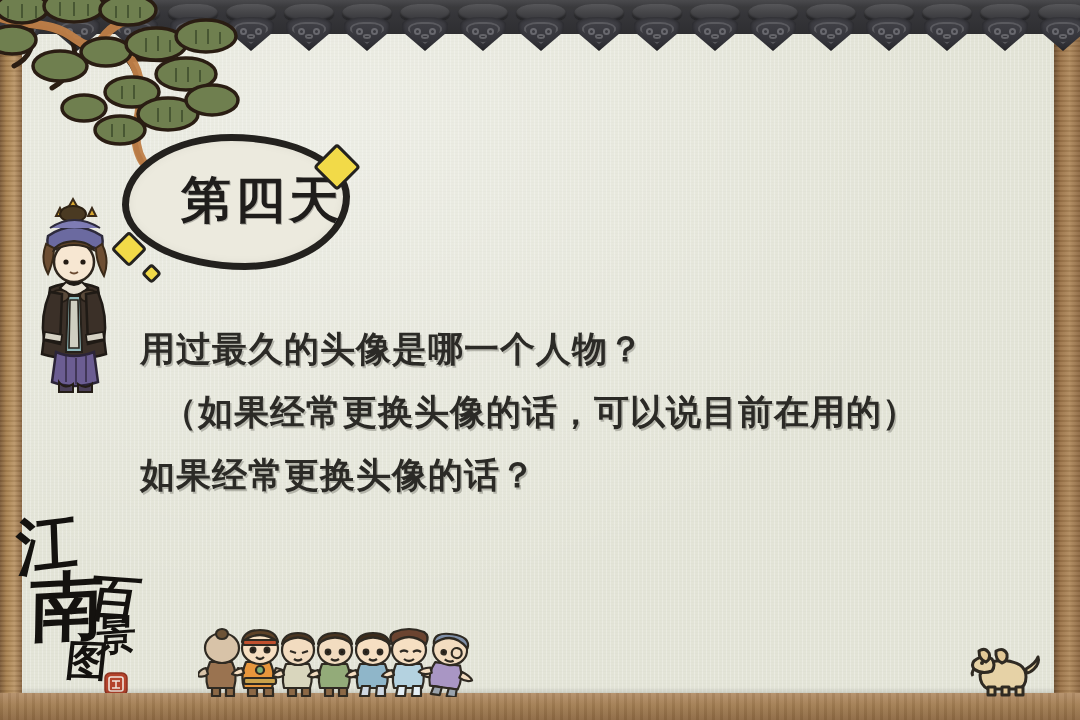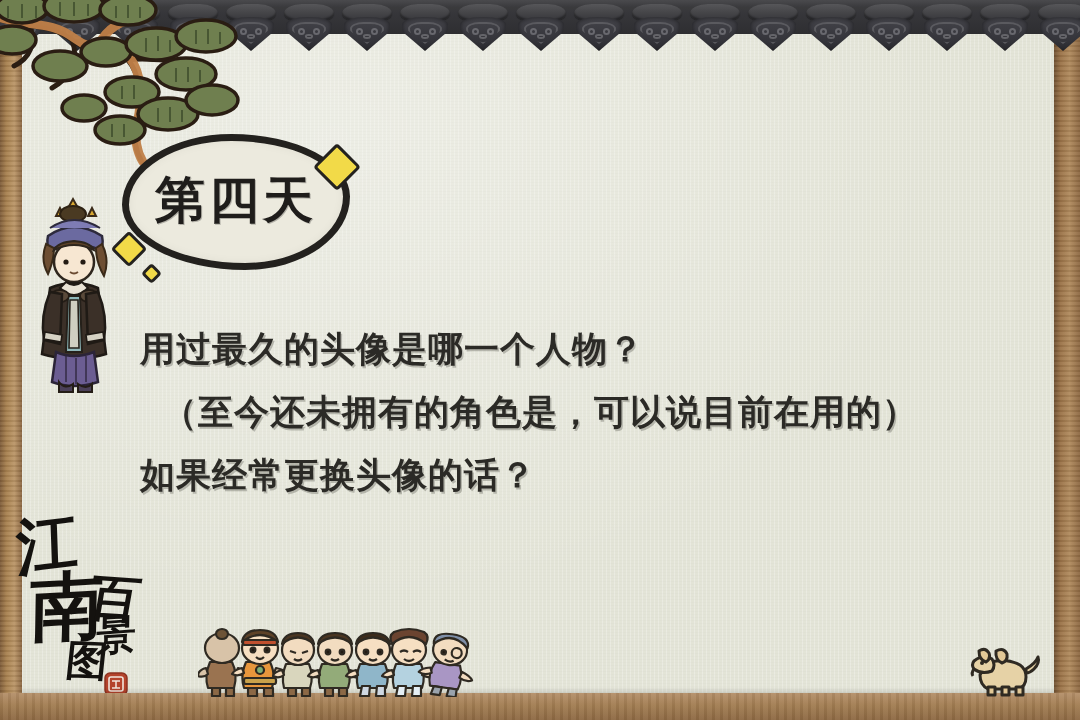--- a/index.html
+++ b/index.html
@@ -106,21 +106,21 @@
   #bubble{
     position:absolute; left:14px; top:6px; width:228px; height:136px;
     background:#eceade;
     border:7px solid #23211e;
     border-radius:48% 52% 46% 54% / 52% 46% 54% 48%;
     box-shadow:inset 0 0 10px rgba(0,0,0,.05);
   }
   #bubble-text{
     position:absolute; left:0; right:0; top:50%;
     transform:translateY(-52%);
-    text-align:center;
+    text-align:right;
     font-family:Liberation Mono, monospace;
     font-weight:bold;
     font-size:50px;
     letter-spacing:4px;
     color:#1f1d1b;
     text-shadow:1px 1px 0 rgba(0,0,0,.25);
   }
   .spark{
     position:absolute;
     background:#f2da48;
@@ -429,21 +429,21 @@
         <path d="M40 164 v26 M50 166 v26 M60 164 v26"></path>
       </g>
 
       <path d="M33 190 q6 8 14 2 l0 8 l-14 0z" fill="#4b4058" stroke="#241d16" stroke-width="2"></path>
       <path d="M52 192 q8 6 14 0 l0 8 l-14 0z" fill="#4b4058" stroke="#241d16" stroke-width="2"></path>
     </svg>
   </div>
 
   <div id="question">
     <div class="qline">用过最久的头像是哪一个人物？</div>
-    <div class="qline indent">（至今还未拥有的角色是，可以说目前在用的）</div>
+    <div class="qline indent">（如果经常更换头像的话，可以说目前在用的）</div>
     <div class="qline">如果经常更换头像的话？</div>
   </div>
 
   <div id="logo">
     <div id="logo-cal">
       <span class="cal" id="cal-jiang">江</span>
       <span class="cal" id="cal-nan">南</span>
       <span class="cal" id="cal-bai">百</span>
       <span class="cal" id="cal-jing">景</span>
       <span class="cal" id="cal-tu">图</span>

